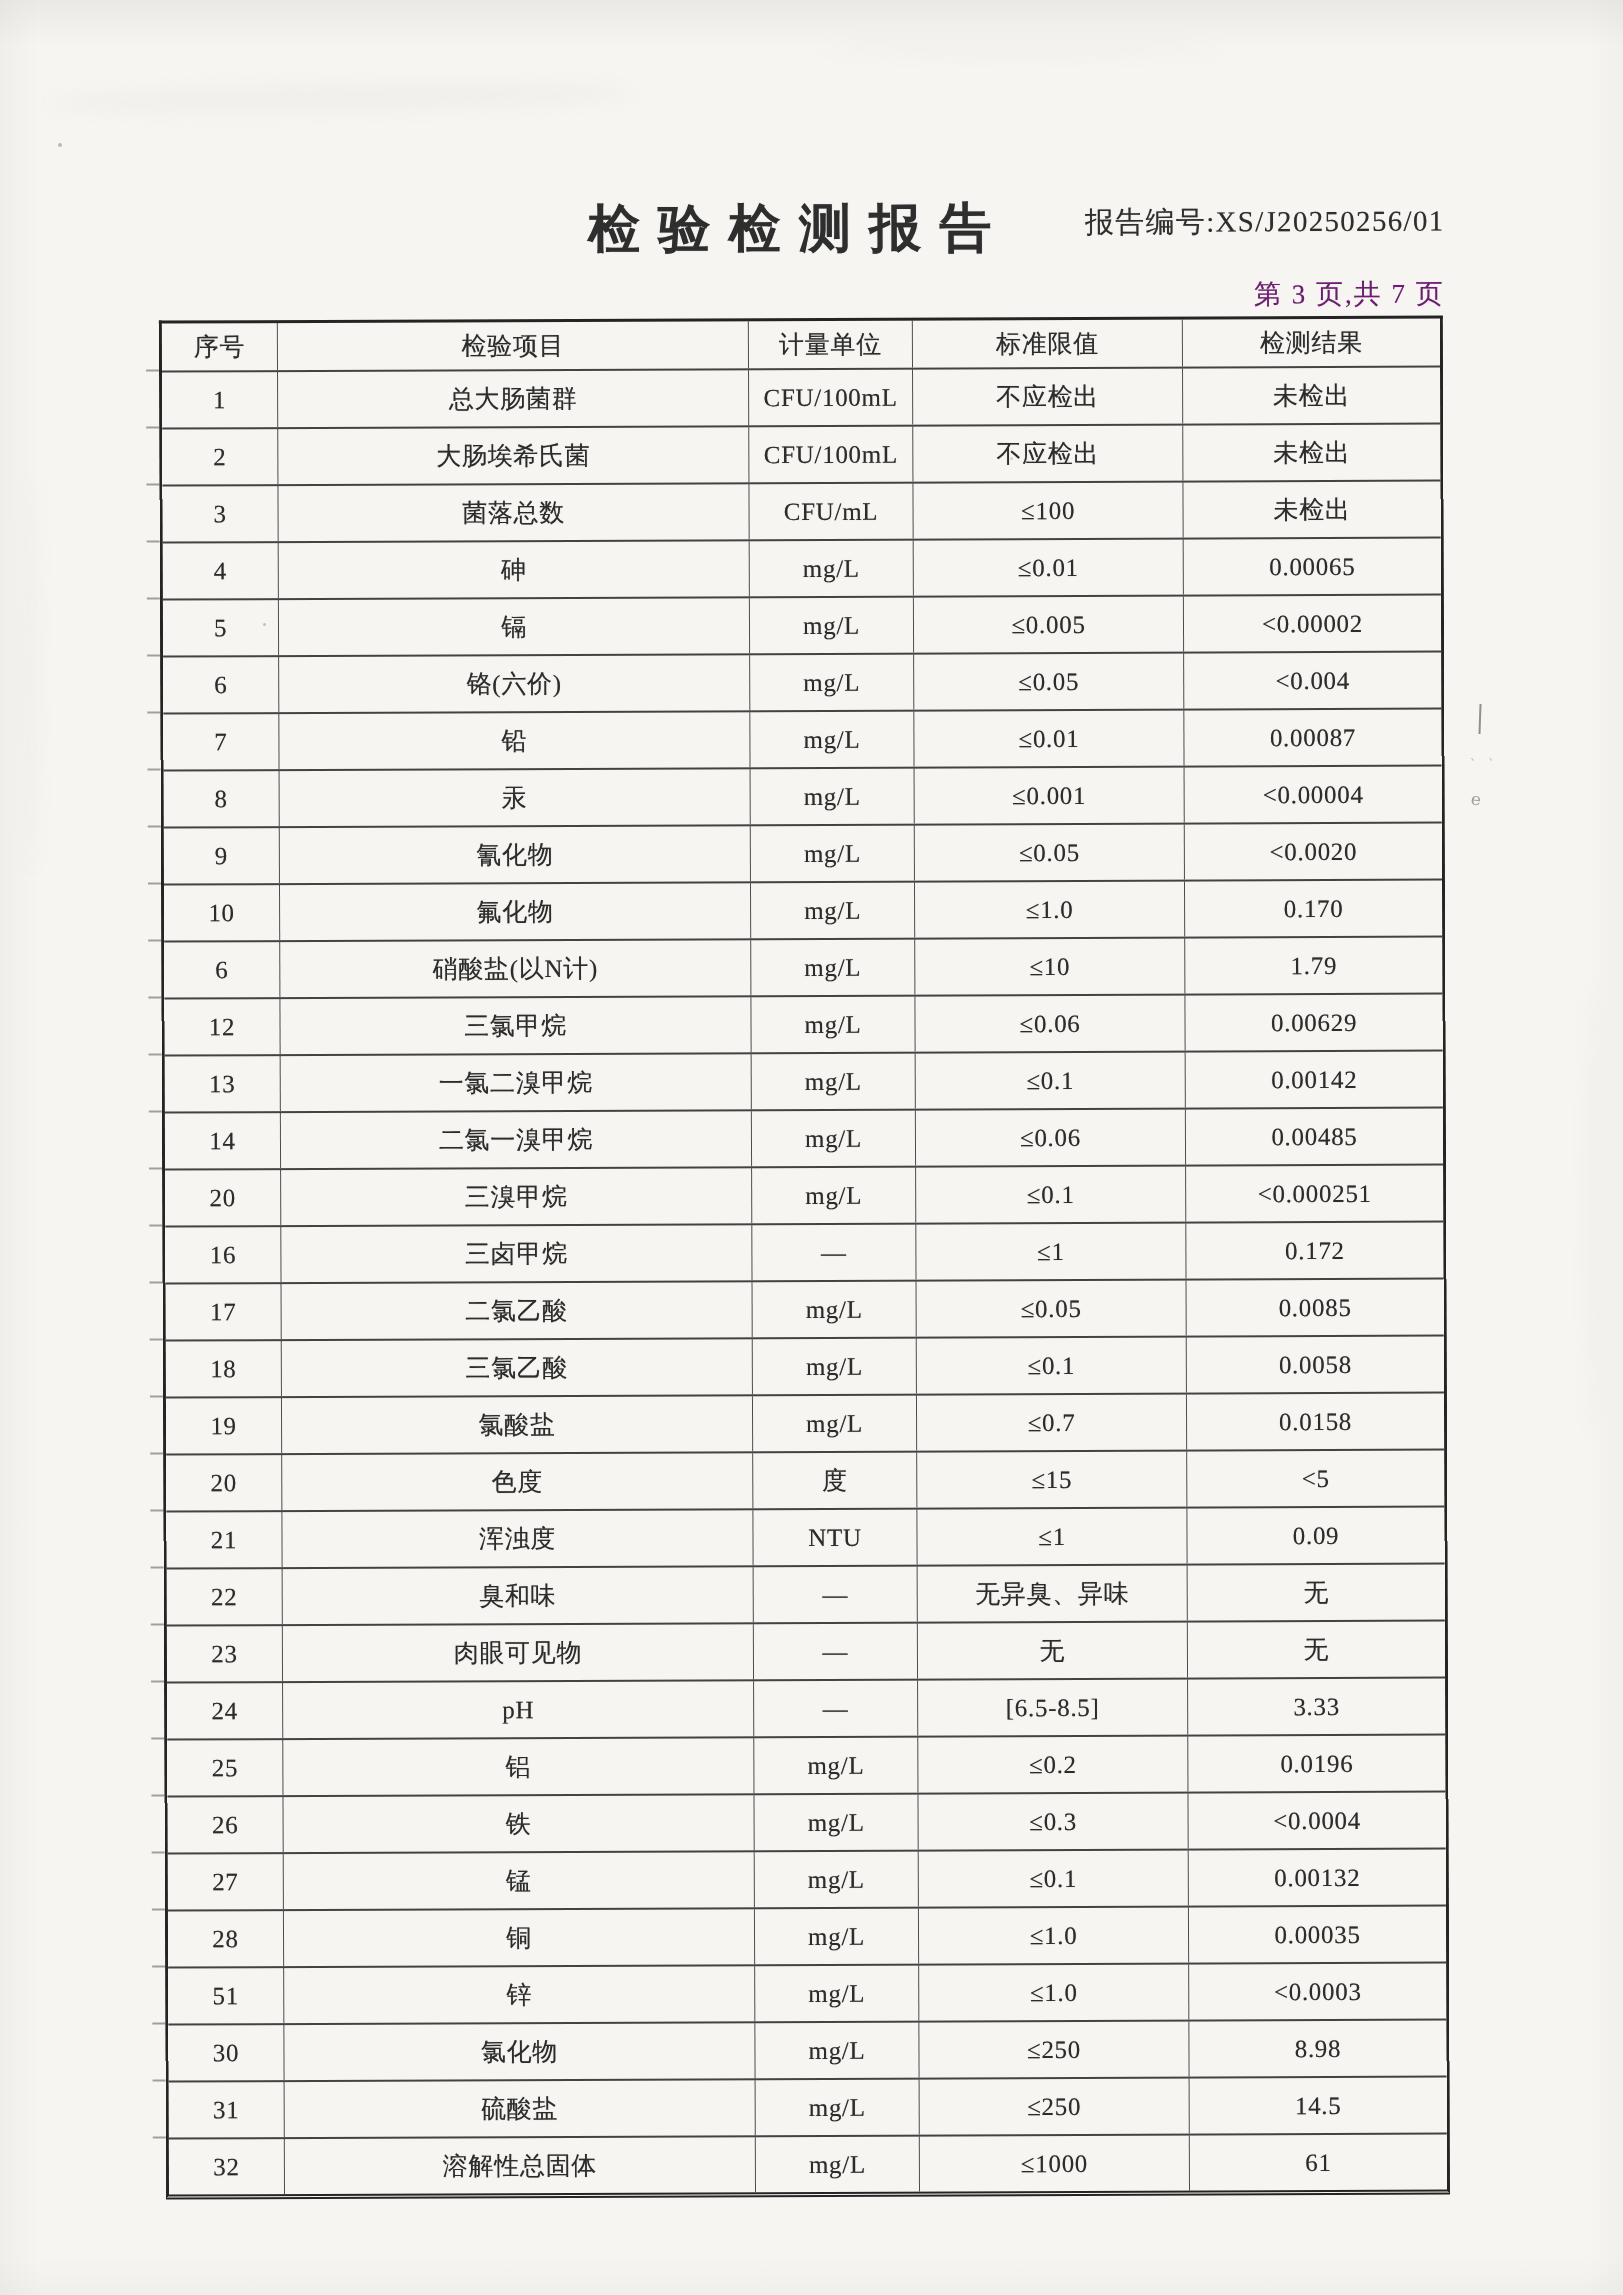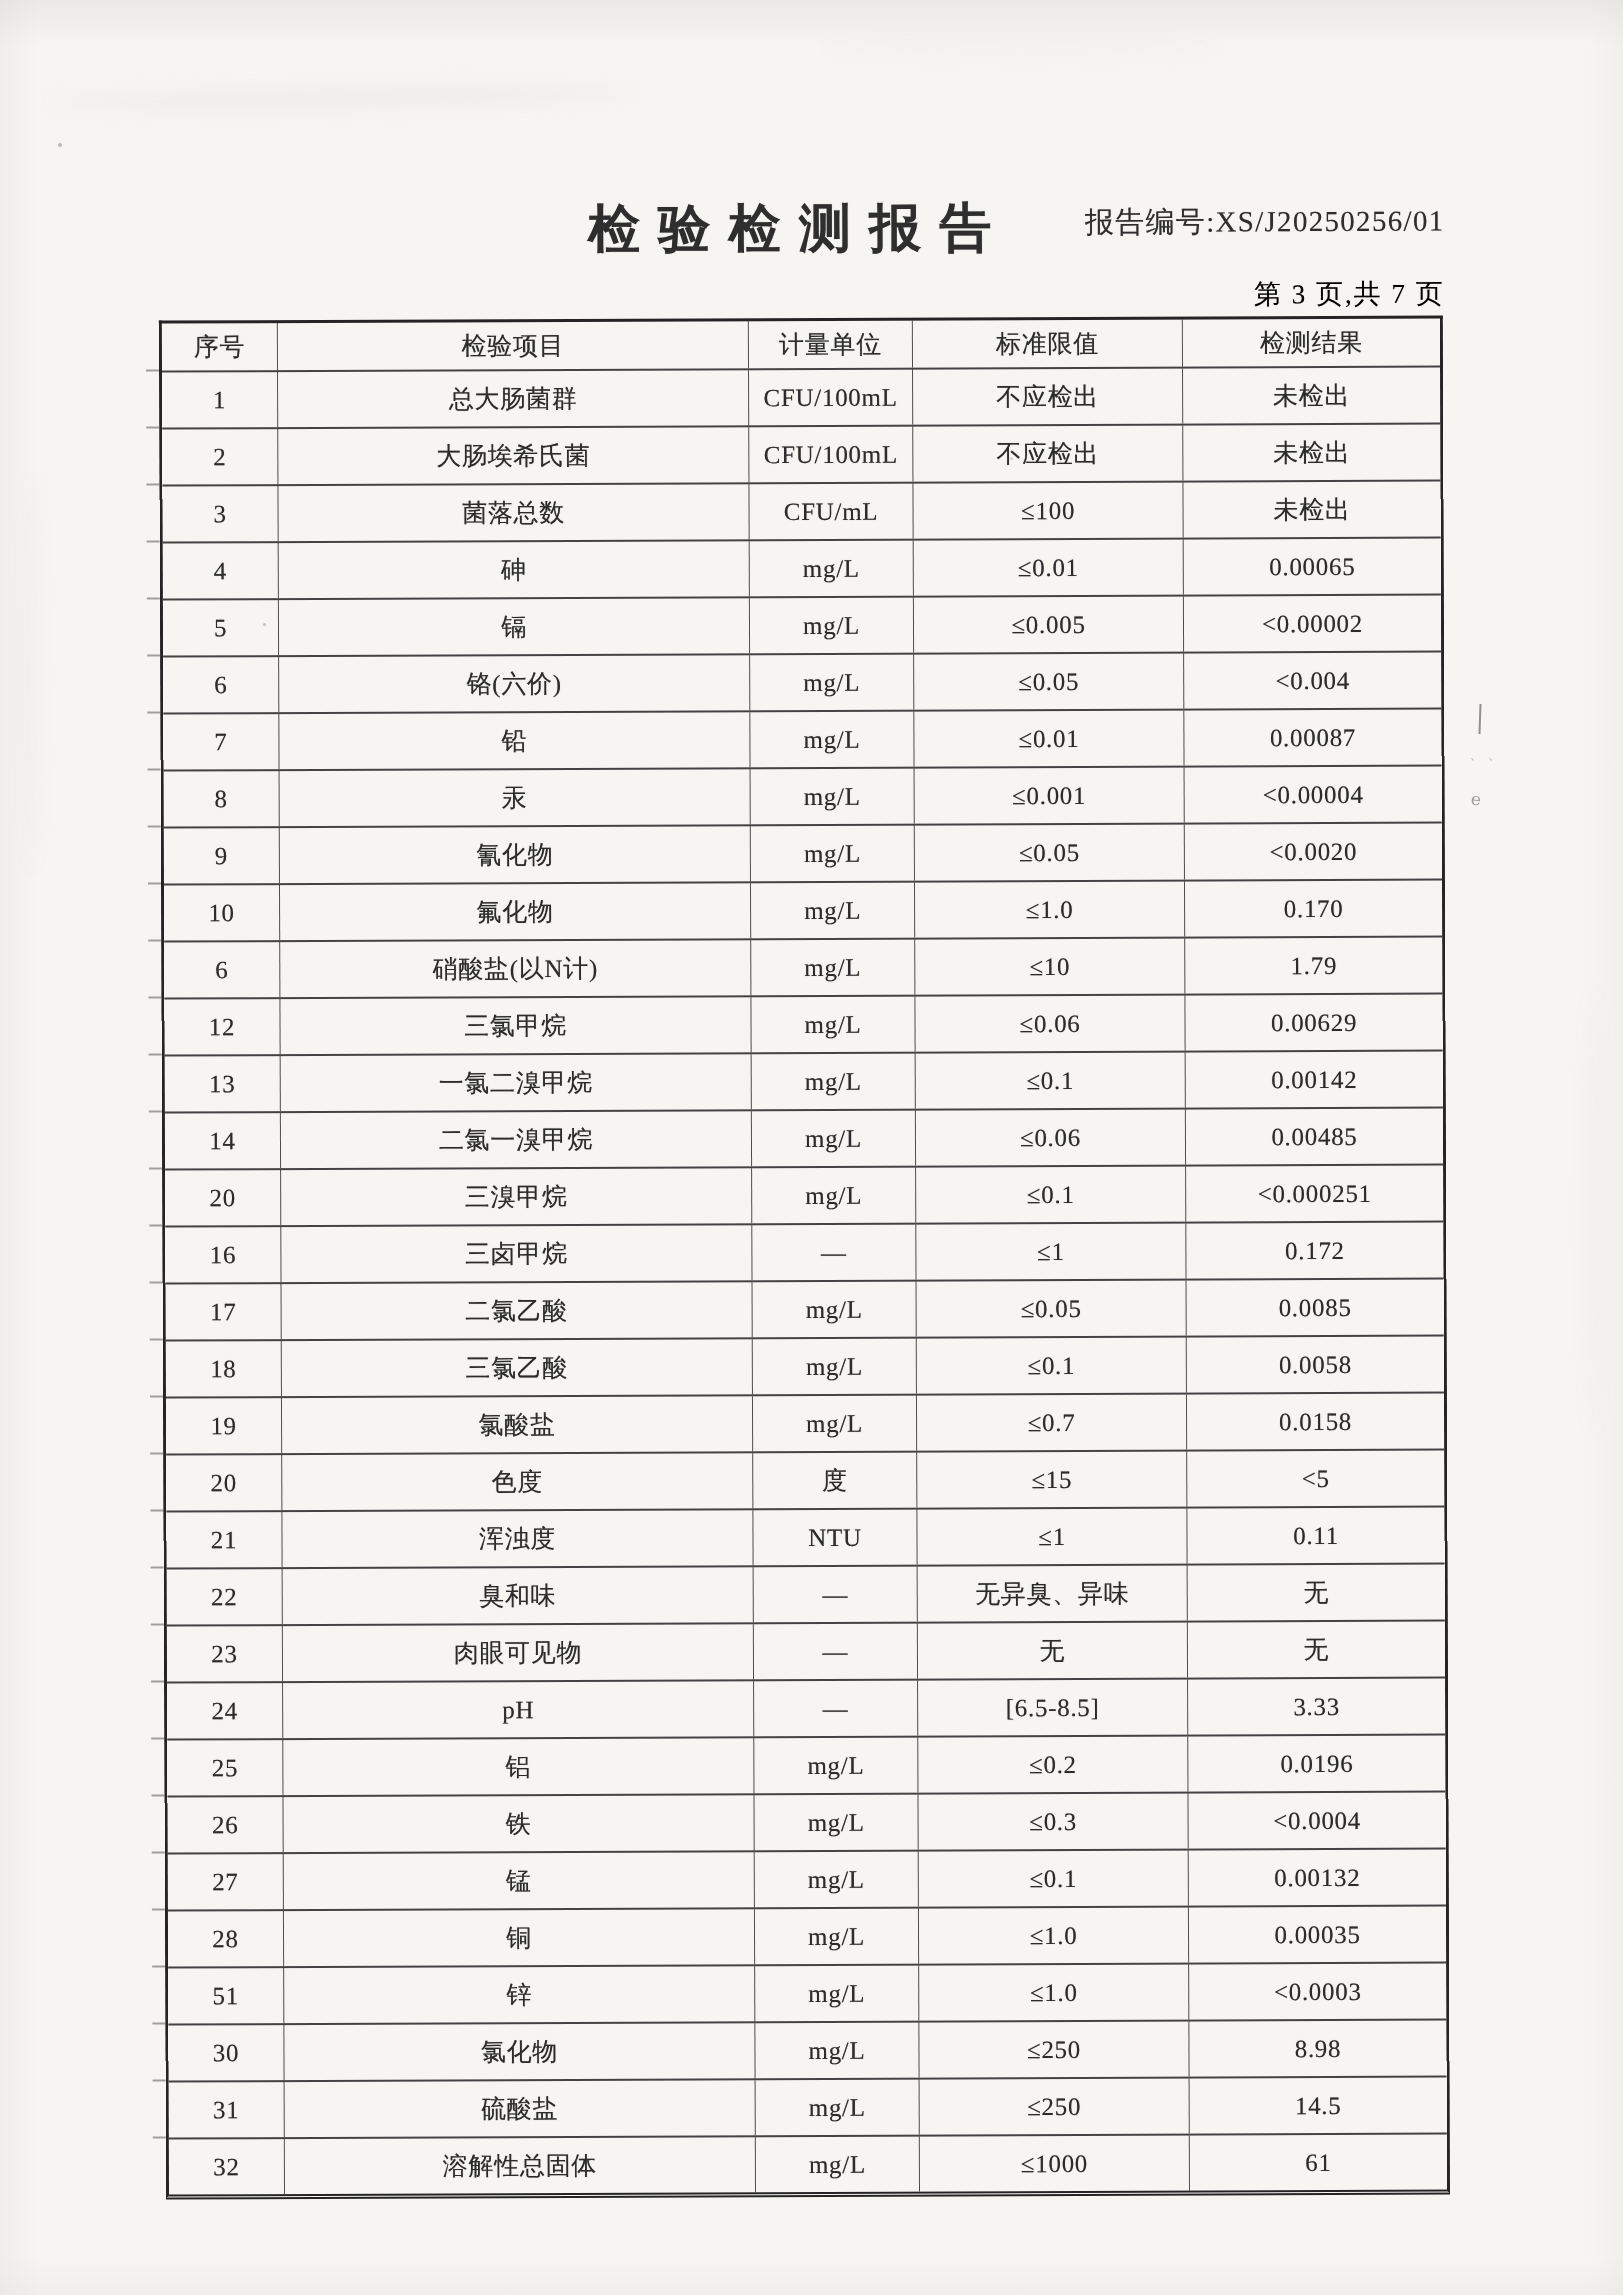--- a/index.html
+++ b/index.html
@@ -53,21 +53,21 @@
     color: #2e2e2e;
     text-shadow: 0 0 0.7px rgba(35,35,35,0.45);
     white-space: nowrap;
   }
   .page-info {
     position: absolute;
     top: 278px;
     right: 175px;
     font-size: 27px;
     letter-spacing: 2px;
-    color: #000000;
+    color: #701a75;
     text-shadow: 0 0 0.7px rgba(35,35,35,0.45);
     white-space: nowrap;
   }
   
   .report-table {
     position: absolute;
     left: 162px;
     top: 318px;
     width: 1284px;
     box-sizing: border-box;
@@ -317,21 +317,21 @@
     <div class="td">色度</div>
     <div class="td">度</div>
     <div class="td">≤15</div>
     <div class="td">&lt;5</div>
   </div>
       <div class="tr">
     <div class="td">21</div>
     <div class="td">浑浊度</div>
     <div class="td">NTU</div>
     <div class="td">≤1</div>
-    <div class="td">0.11</div>
+    <div class="td">0.09</div>
   </div>
       <div class="tr">
     <div class="td">22</div>
     <div class="td">臭和味</div>
     <div class="td">—</div>
     <div class="td">无异臭、异味</div>
     <div class="td">无</div>
   </div>
       <div class="tr">
     <div class="td">23</div>

